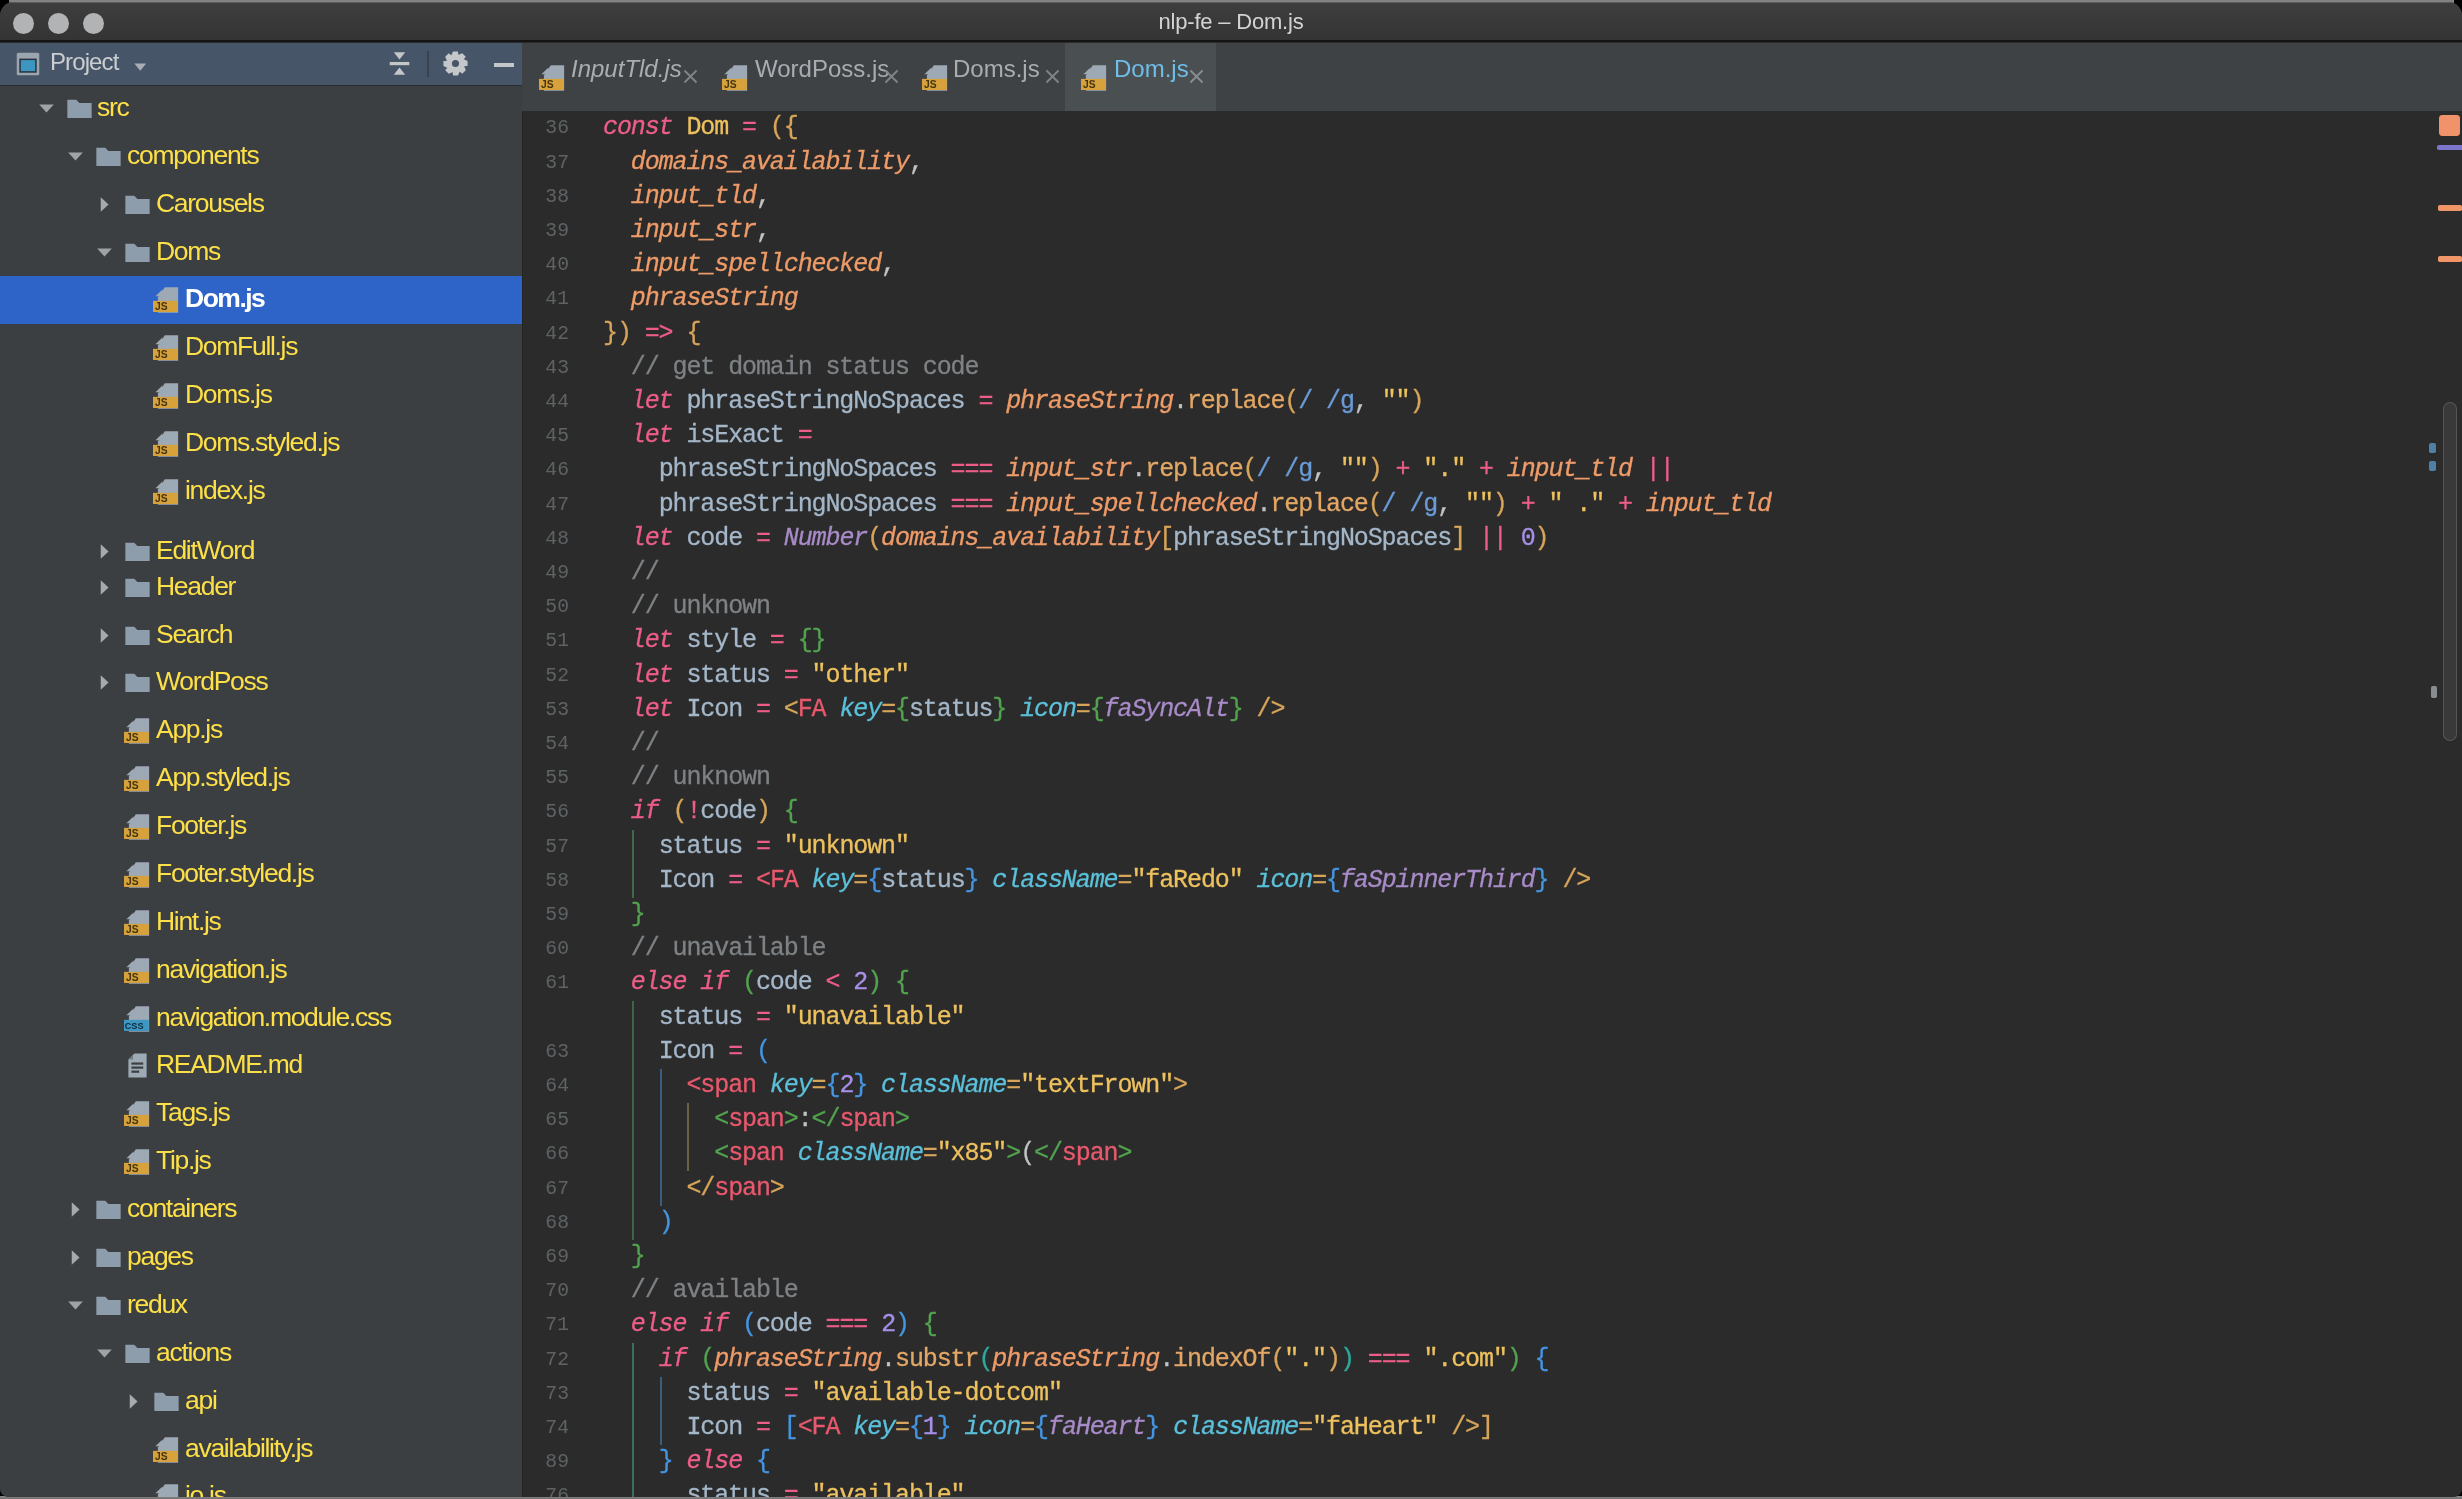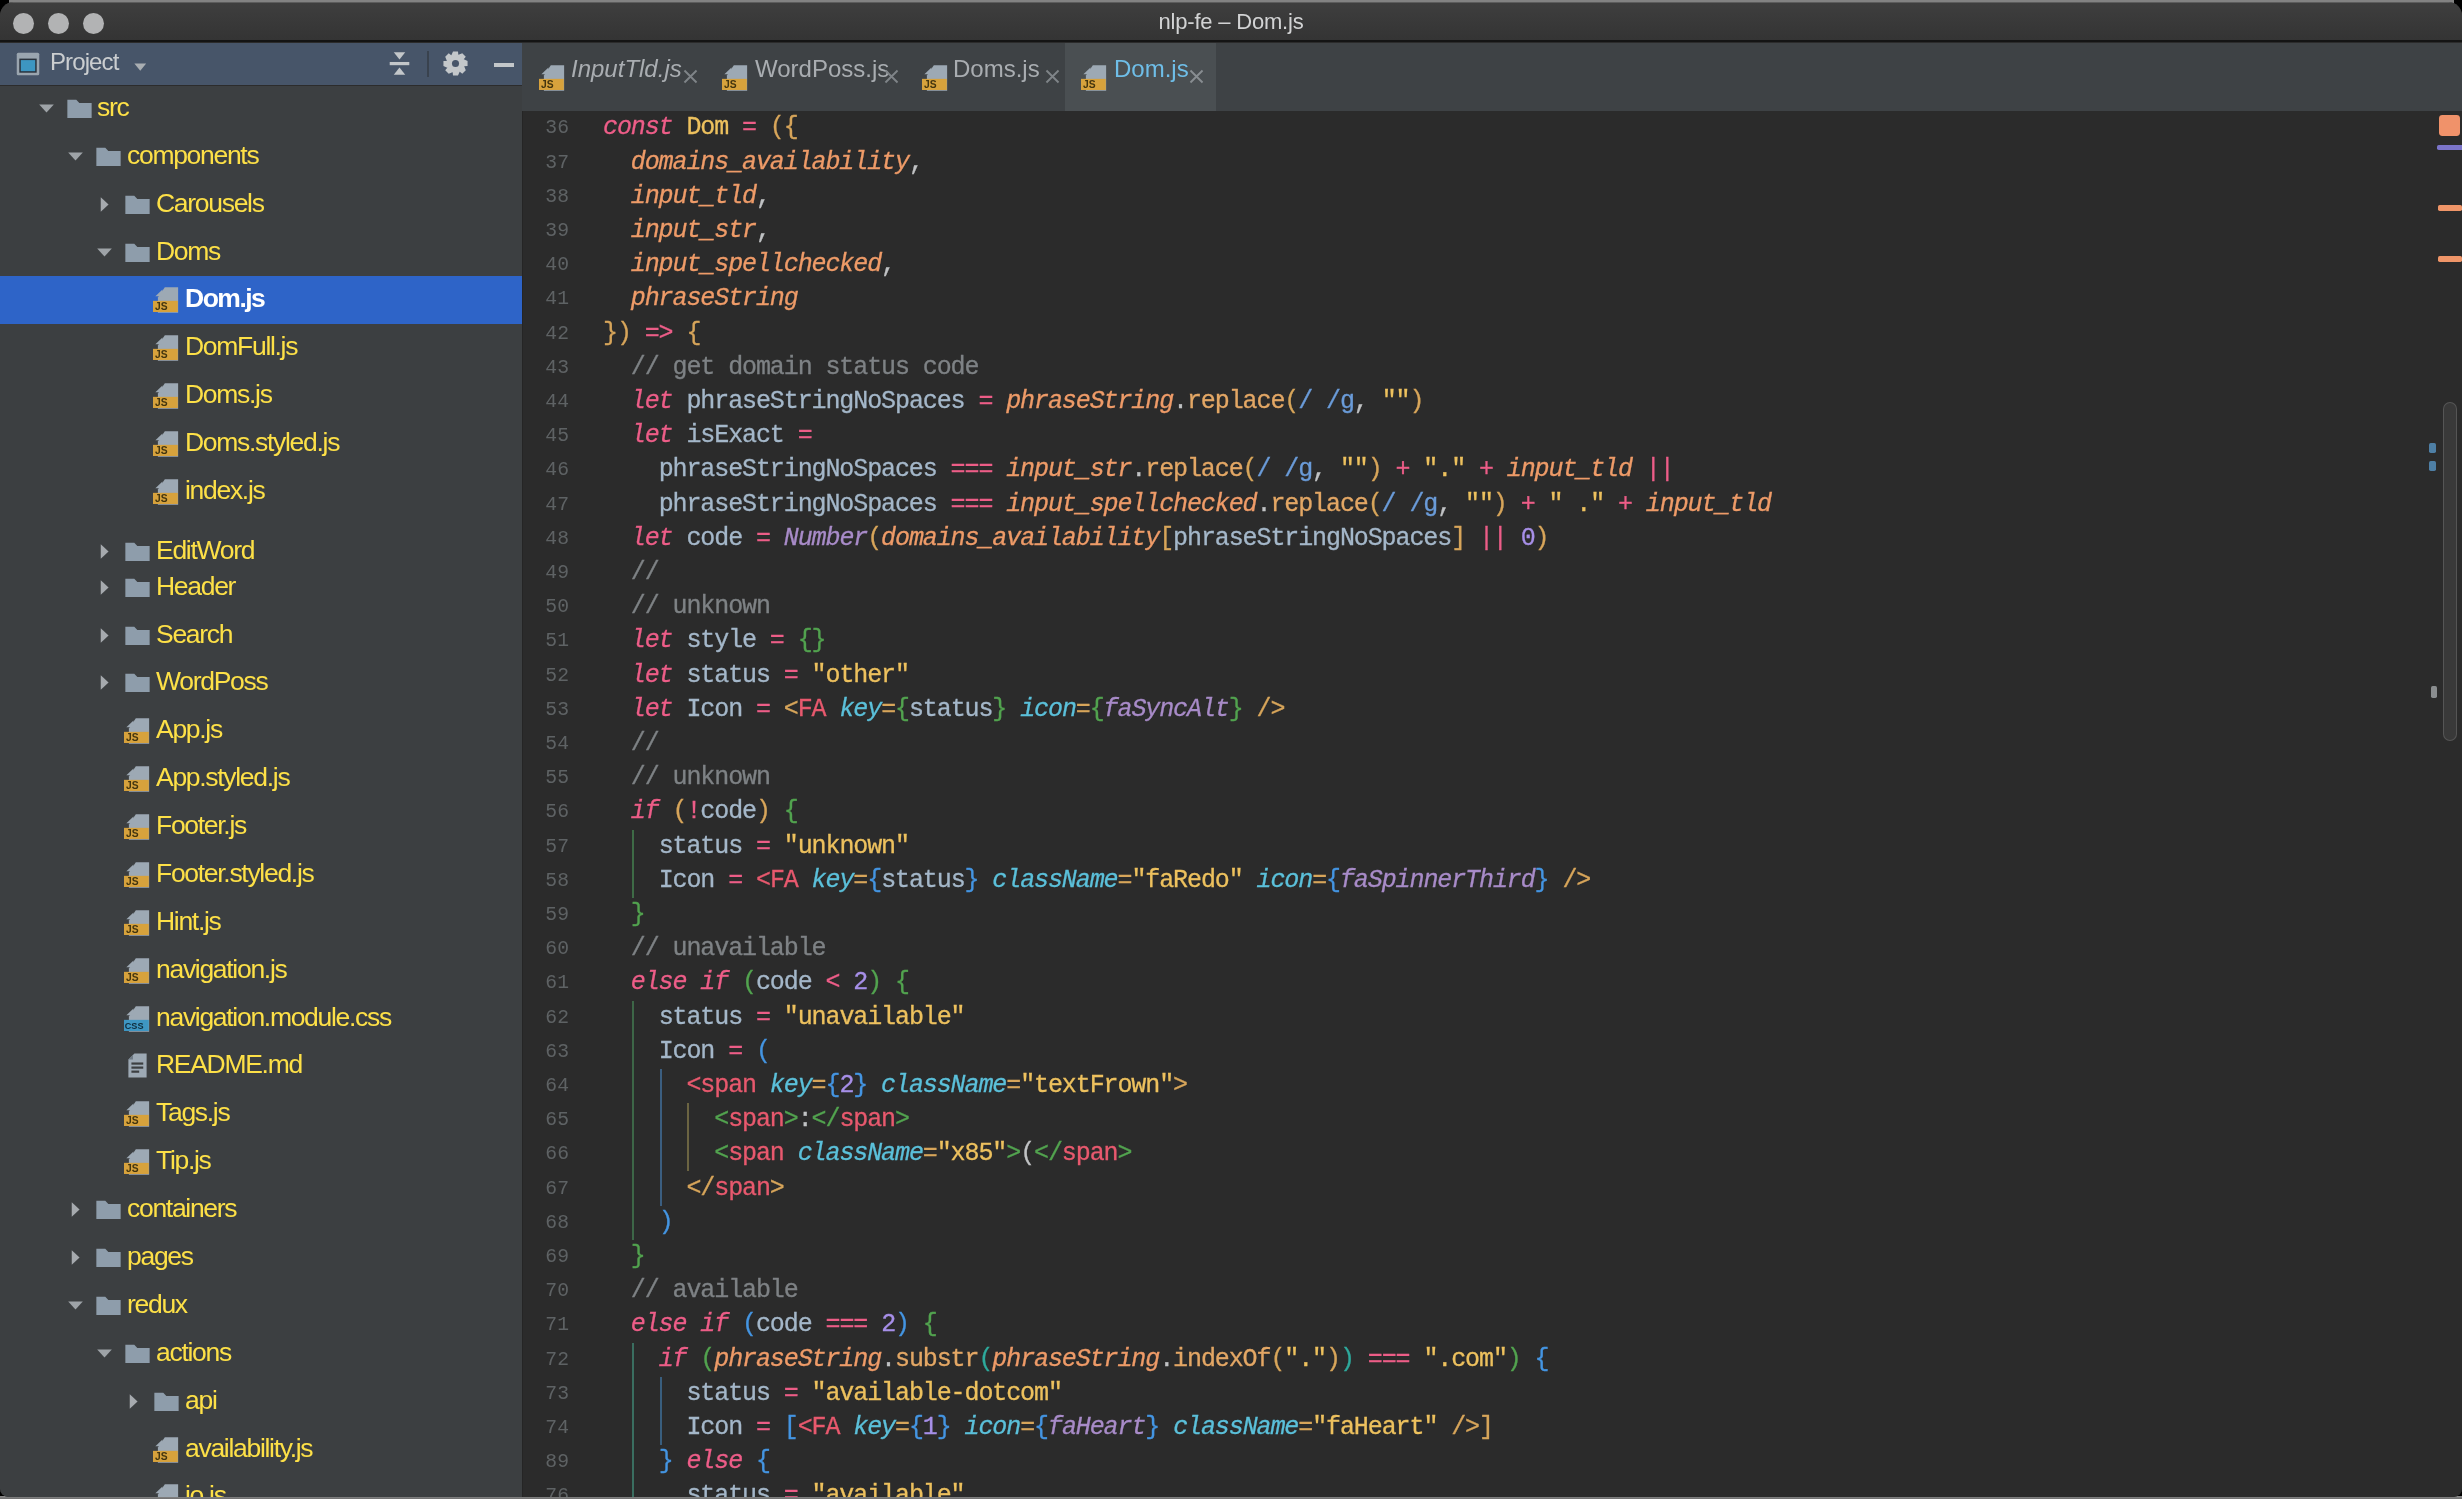--- a/index.html
+++ b/index.html
@@ -438,21 +438,20 @@
     <div class="ln" style="top:828px;left:0">57</div>
     <div class="cl" style="top:828px;left:603px"><span class="w">    </span><span class="v">status</span><span class="w"> </span><span class="o">=</span><span class="w"> </span><span class="s">"unknown"</span></div>
     <div class="ln" style="top:862px;left:0">58</div>
     <div class="cl" style="top:862px;left:603px"><span class="w">    </span><span class="v">Icon</span><span class="w"> </span><span class="o">=</span><span class="w"> </span><span class="t">&lt;</span><span class="t">FA</span><span class="w"> </span><span class="c">key</span><span class="g">=</span><span class="B">{</span><span class="v">status</span><span class="B">}</span><span class="w"> </span><span class="c">className</span><span class="g">=</span><span class="s">"faRedo"</span><span class="w"> </span><span class="c">icon</span><span class="g">=</span><span class="B">{</span><span class="u">faSpinnerThird</span><span class="B">}</span><span class="w"> </span><span class="g">/&gt;</span></div>
     <div class="ln" style="top:896px;left:0">59</div>
     <div class="cl" style="top:896px;left:603px"><span class="w">  </span><span class="G">}</span></div>
     <div class="ln" style="top:930px;left:0">60</div>
     <div class="cl" style="top:930px;left:603px"><span class="w">  </span><span class="m">// unavailable</span></div>
     <div class="ln" style="top:964px;left:0">61</div>
     <div class="cl" style="top:964px;left:603px"><span class="w">  </span><span class="k">else</span><span class="w"> </span><span class="k">if</span><span class="w"> </span><span class="G">(</span><span class="v">code</span><span class="w"> </span><span class="o">&lt;</span><span class="w"> </span><span class="n">2</span><span class="G">)</span><span class="w"> </span><span class="G">{</span></div>
-    <div class="ln" style="top:999px;left:0">62</div>
     <div class="cl" style="top:999px;left:603px"><span class="w">    </span><span class="v">status</span><span class="w"> </span><span class="o">=</span><span class="w"> </span><span class="s">"unavailable"</span></div>
     <div class="ln" style="top:1033px;left:0">63</div>
     <div class="cl" style="top:1033px;left:603px"><span class="w">    </span><span class="v">Icon</span><span class="w"> </span><span class="o">=</span><span class="w"> </span><span class="B">(</span></div>
     <div class="ln" style="top:1067px;left:0">64</div>
     <div class="cl" style="top:1067px;left:603px"><span class="w">      </span><span class="t">&lt;</span><span class="t">span</span><span class="w"> </span><span class="c">key</span><span class="g">=</span><span class="B">{</span><span class="n">2</span><span class="B">}</span><span class="w"> </span><span class="c">className</span><span class="g">=</span><span class="s">"textFrown"</span><span class="g">&gt;</span></div>
     <div class="ln" style="top:1101px;left:0">65</div>
     <div class="cl" style="top:1101px;left:603px"><span class="w">        </span><span class="G">&lt;</span><span class="t">span</span><span class="G">&gt;</span><span class="w">:</span><span class="G">&lt;/</span><span class="t">span</span><span class="G">&gt;</span></div>
     <div class="ln" style="top:1135px;left:0">66</div>
     <div class="cl" style="top:1135px;left:603px"><span class="w">        </span><span class="G">&lt;</span><span class="t">span</span><span class="w"> </span><span class="c">className</span><span class="g">=</span><span class="s">"x85"</span><span class="G">&gt;</span><span class="w">(</span><span class="G">&lt;/</span><span class="t">span</span><span class="G">&gt;</span></div>
     <div class="ln" style="top:1170px;left:0">67</div>

